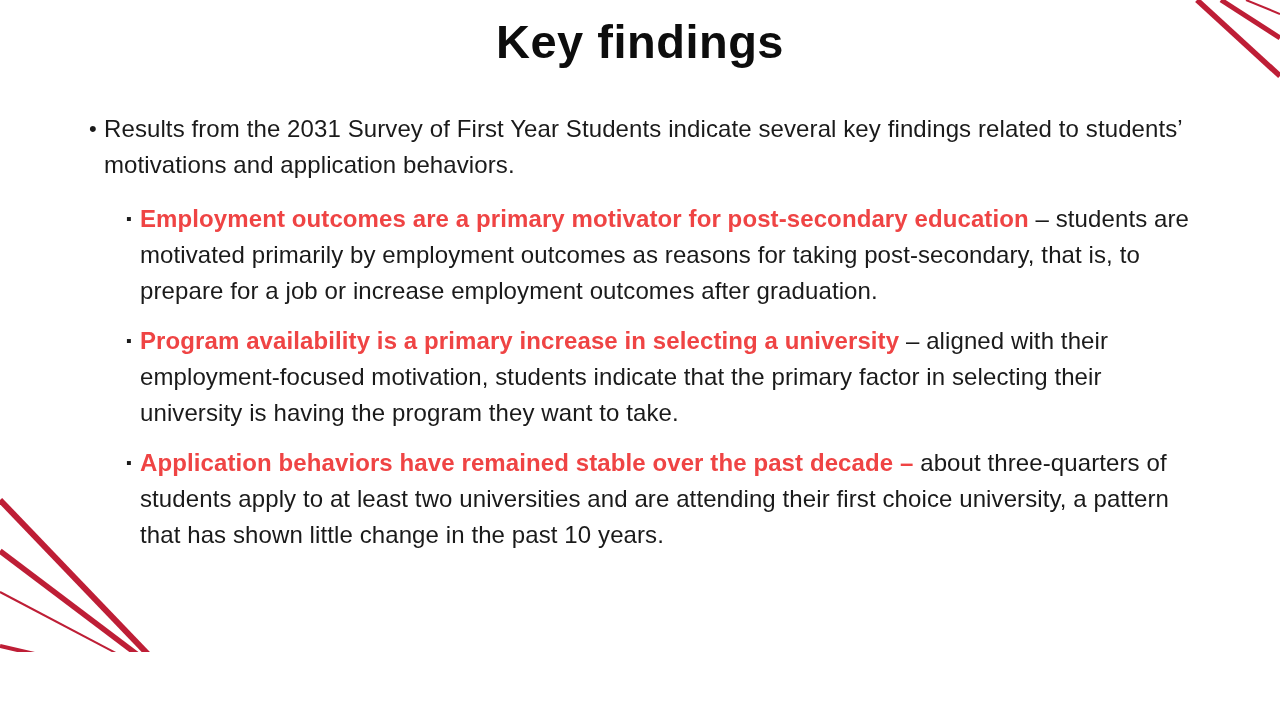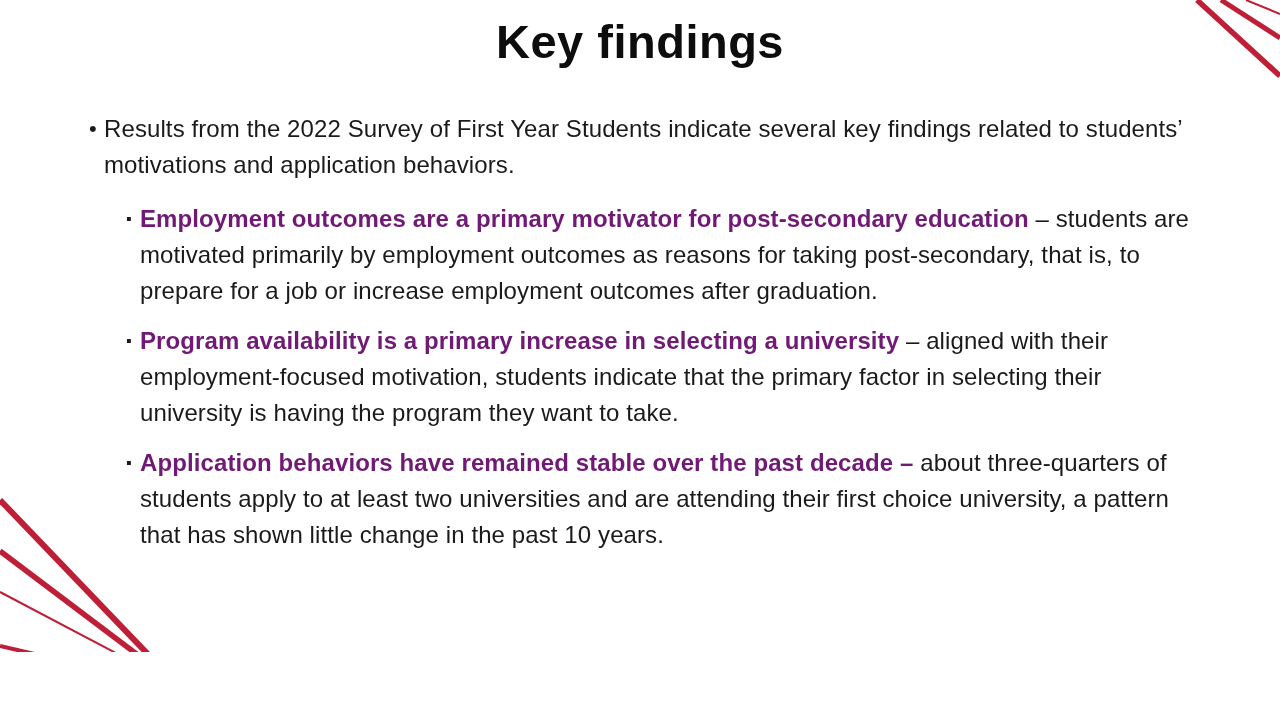--- a/index.html
+++ b/index.html
@@ -50,21 +50,21 @@
   .level1 .marker {
     width: 15px;
     font-size: 22px;
   }
   .level2 { margin: 0 0 14px 37px; }
   .level2 .marker {
     width: 14px;
     font-size: 16px;
   }
   .para .body-text { flex: 1 1 auto; }
-  .bold-lead { font-weight: bold; color: #701a75; }
+  .bold-lead { font-weight: bold; color: #ef4444; }
   .logo-svg {
     position: absolute;
     left: 544px; top: 650px;
     width: 200px; height: 66px;
   }
   .logo-text {
     font-family: "Liberation Serif", "DejaVu Serif", serif;
     fill: #ffffff;
     letter-spacing: 1px;
   }
@@ -93,21 +93,21 @@
       <line x1="0" y1="646" x2="308" y2="717" stroke-width="4"></line>
     </g>
   </svg>
 
   <h1 class="slide-title">Key findings</h1>
 
   <div class="content">
 
     <div class="para level1">
       <span class="marker">•</span>
-      <span class="body-text">Results from the 2022 Survey of First Year Students indicate several key findings related to students’ motivations and application behaviors.</span>
+      <span class="body-text">Results from the 2031 Survey of First Year Students indicate several key findings related to students’ motivations and application behaviors.</span>
     </div>
 
     <div class="para level2">
       <span class="marker">▪</span>
       <span class="body-text"><span class="bold-lead">Employment outcomes are a primary motivator for post-secondary education</span><span> – students are motivated primarily by employment outcomes as reasons for taking post-secondary, that is, to prepare for a job or increase employment outcomes after graduation.</span></span>
     </div>
 
     <div class="para level2">
       <span class="marker">▪</span>
       <span class="body-text"><span class="bold-lead">Program availability is a primary increase in selecting a university</span><span> – aligned with their employment-focused motivation, students indicate that the primary factor in selecting their university is having the program they want to take.</span></span>

